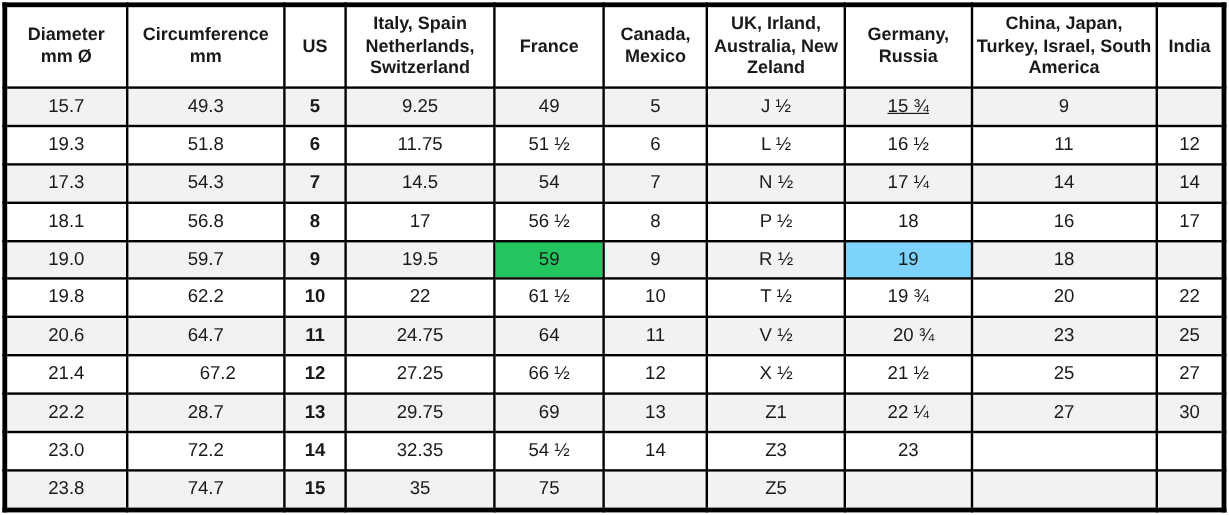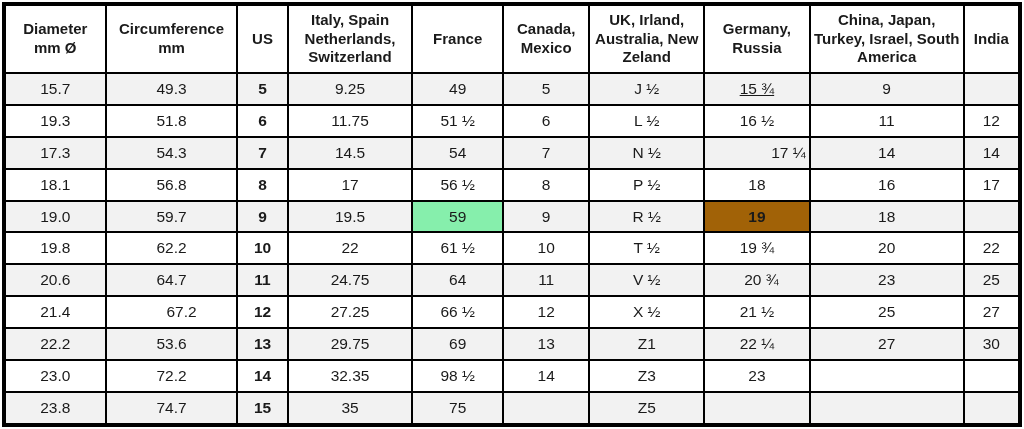--- a/index.html
+++ b/index.html
@@ -117,45 +117,45 @@
           <td style="background: rgb(255, 255, 255);">12</td>
         </tr>
         <tr>
           <td style="background: rgb(242, 242, 242);">17.3</td>
           <td style="background: rgb(242, 242, 242);">54.3</td>
           <td class="us-col" style="background: rgb(242, 242, 242);">7</td>
           <td style="background: rgb(242, 242, 242);">14.5</td>
           <td style="background: rgb(242, 242, 242);">54</td>
           <td style="background: rgb(242, 242, 242);">7</td>
           <td style="background: rgb(242, 242, 242);">N ½</td>
-          <td style="background: rgb(242, 242, 242); text-align: right;">17 ¼</td>
+          <td style="background: rgb(242, 242, 242);">17 ¼</td>
           <td style="background: rgb(242, 242, 242);">14</td>
           <td style="background: rgb(242, 242, 242);">14</td>
         </tr>
         <tr>
           <td style="background: rgb(255, 255, 255);">18.1</td>
           <td style="background: rgb(255, 255, 255);">56.8</td>
           <td class="us-col" style="background: rgb(255, 255, 255);">8</td>
           <td style="background: rgb(255, 255, 255);">17</td>
           <td style="background: rgb(255, 255, 255);">56 ½</td>
           <td style="background: rgb(255, 255, 255);">8</td>
           <td style="background: rgb(255, 255, 255);">P ½</td>
           <td style="background: rgb(255, 255, 255);">18</td>
           <td style="background: rgb(255, 255, 255);">16</td>
           <td style="background: rgb(255, 255, 255);">17</td>
         </tr>
         <tr>
           <td style="background: rgb(242, 242, 242);">19.0</td>
           <td style="background: rgb(242, 242, 242);">59.7</td>
           <td class="us-col" style="background: rgb(242, 242, 242);">9</td>
           <td style="background: rgb(242, 242, 242);">19.5</td>
-          <td style="background: #86efac;">59</td>
+          <td style="background: #22c55e;">59</td>
           <td style="background: rgb(242, 242, 242);">9</td>
           <td style="background: rgb(242, 242, 242);">R ½</td>
-          <td style="background: #a16207; font-weight: bold;">19</td>
+          <td style="background: #7dd3fc;">19</td>
           <td style="background: rgb(242, 242, 242);">18</td>
           <td style="background: rgb(242, 242, 242);"></td>
         </tr>
         <tr>
           <td style="background: rgb(255, 255, 255);">19.8</td>
           <td style="background: rgb(255, 255, 255);">62.2</td>
           <td class="us-col" style="background: rgb(255, 255, 255);">10</td>
           <td style="background: rgb(255, 255, 255);">22</td>
           <td style="background: rgb(255, 255, 255);">61 ½</td>
           <td style="background: rgb(255, 255, 255);">10</td>
@@ -183,36 +183,36 @@
           <td style="background: rgb(255, 255, 255);">27.25</td>
           <td style="background: rgb(255, 255, 255);">66 ½</td>
           <td style="background: rgb(255, 255, 255);">12</td>
           <td style="background: rgb(255, 255, 255);">X ½</td>
           <td style="background: rgb(255, 255, 255);">21 ½</td>
           <td style="background: rgb(255, 255, 255);">25</td>
           <td style="background: rgb(255, 255, 255);">27</td>
         </tr>
         <tr>
           <td style="background: rgb(242, 242, 242);">22.2</td>
-          <td style="background: rgb(242, 242, 242);">53.6</td>
+          <td style="background: rgb(242, 242, 242);">28.7</td>
           <td class="us-col" style="background: rgb(242, 242, 242);">13</td>
           <td style="background: rgb(242, 242, 242);">29.75</td>
           <td style="background: rgb(242, 242, 242);">69</td>
           <td style="background: rgb(242, 242, 242);">13</td>
           <td style="background: rgb(242, 242, 242);">Z1</td>
           <td style="background: rgb(242, 242, 242);">22 ¼</td>
           <td style="background: rgb(242, 242, 242);">27</td>
           <td style="background: rgb(242, 242, 242);">30</td>
         </tr>
         <tr>
           <td style="background: rgb(255, 255, 255);">23.0</td>
           <td style="background: rgb(255, 255, 255);">72.2</td>
           <td class="us-col" style="background: rgb(255, 255, 255);">14</td>
           <td style="background: rgb(255, 255, 255);">32.35</td>
-          <td style="background: rgb(255, 255, 255);">98 ½</td>
+          <td style="background: rgb(255, 255, 255);">54 ½</td>
           <td style="background: rgb(255, 255, 255);">14</td>
           <td style="background: rgb(255, 255, 255);">Z3</td>
           <td style="background: rgb(255, 255, 255);">23</td>
           <td style="background: rgb(255, 255, 255);"></td>
           <td style="background: rgb(255, 255, 255);"></td>
         </tr>
         <tr>
           <td style="background: rgb(242, 242, 242);">23.8</td>
           <td style="background: rgb(242, 242, 242); margin-top: 21px;">74.7</td>
           <td class="us-col" style="background: rgb(242, 242, 242);">15</td>

